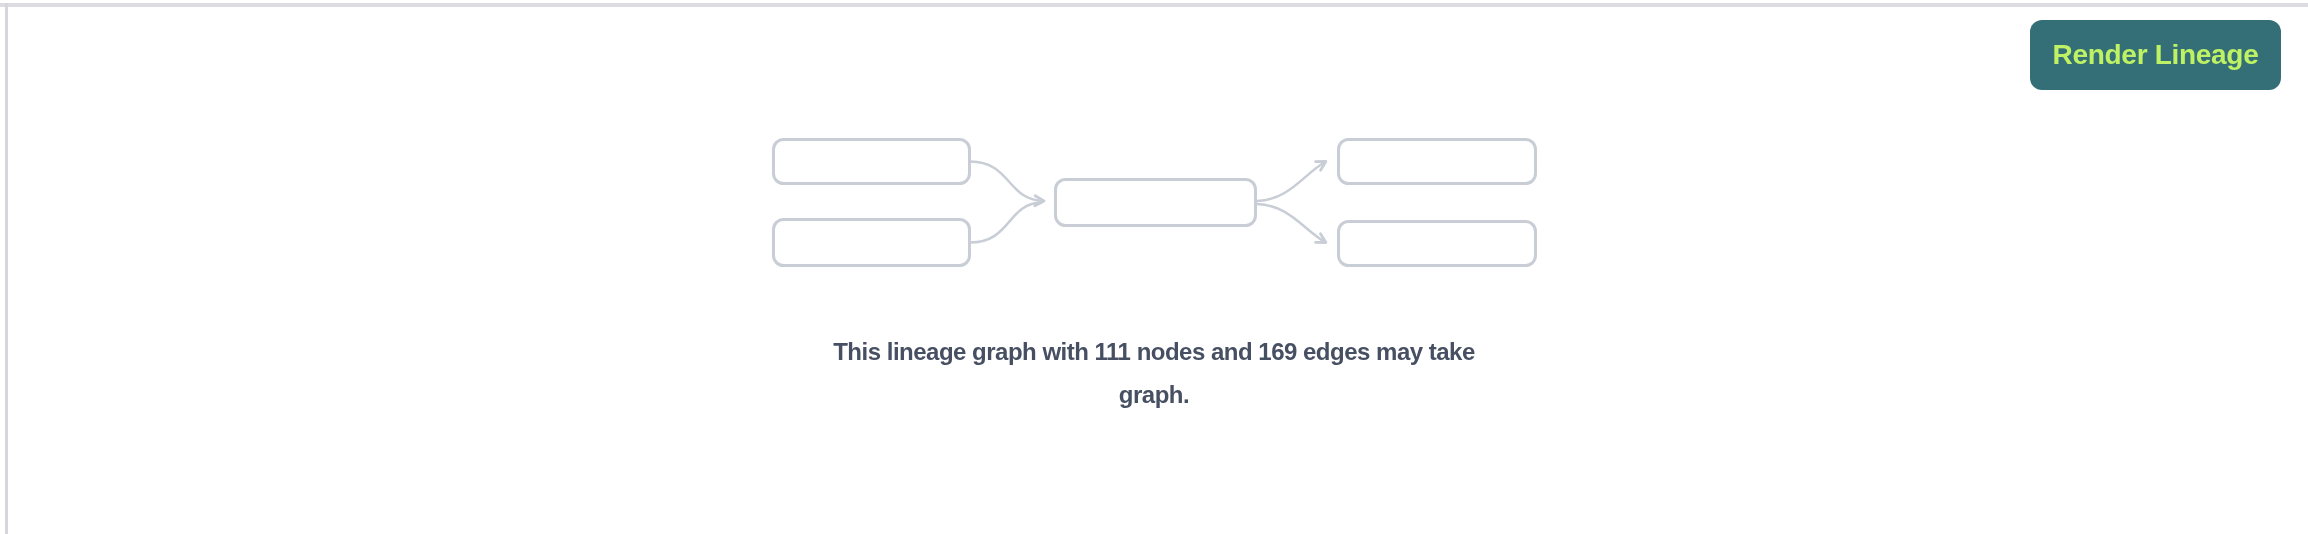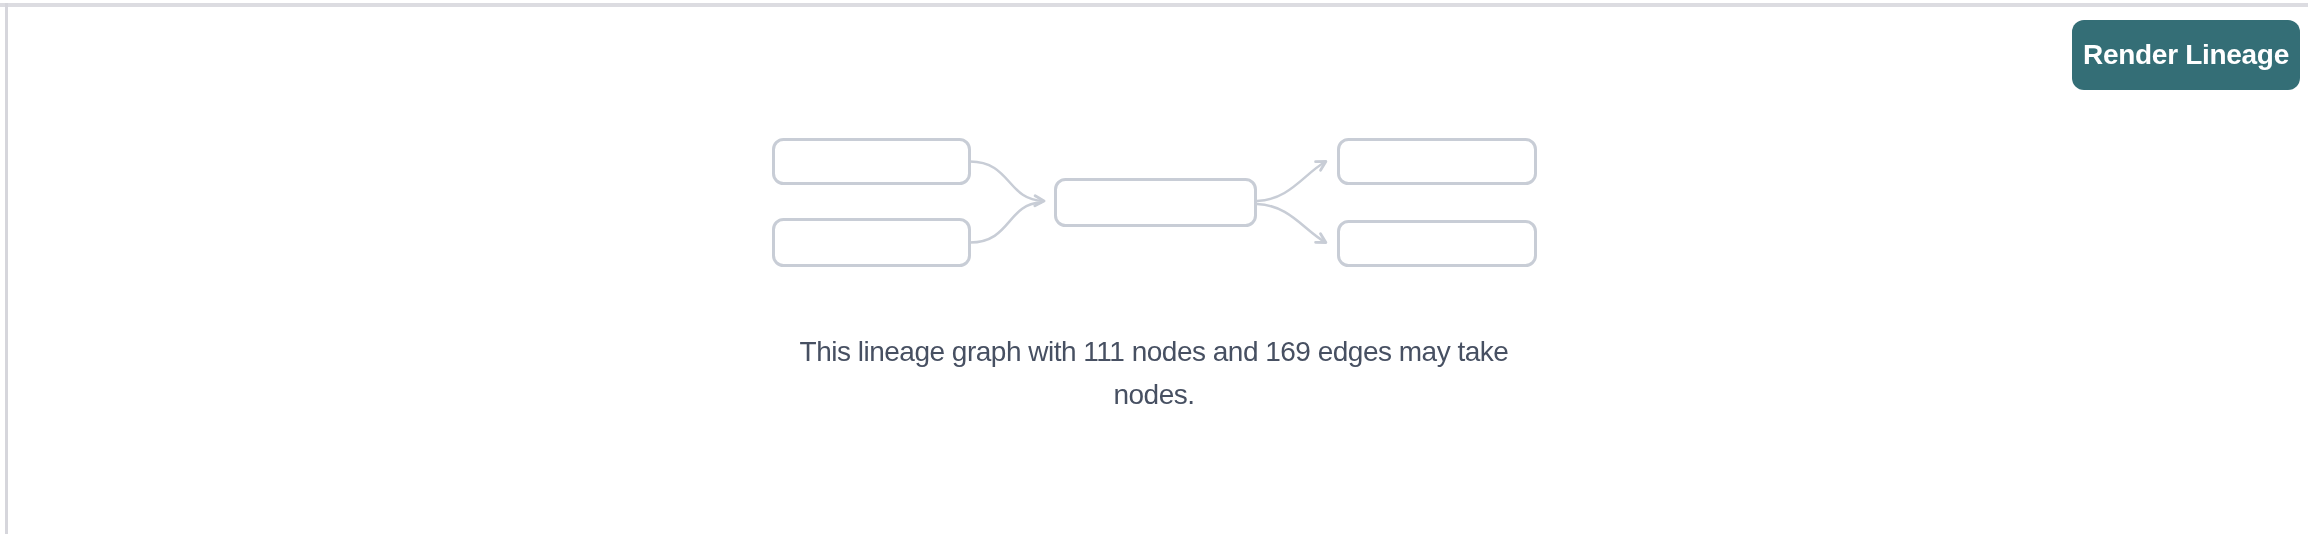--- a/index.html
+++ b/index.html
@@ -27,27 +27,27 @@
     position: absolute;
     top: 3px;
     bottom: 0;
     left: 5px;
     width: 3px;
     background: #d6d6dc;
   }
   .render-btn {
     position: absolute;
     top: 20px;
-    right: 8px;
-    width: 228px;
+    right: 27px;
+    width: 251px;
     height: 70px;
     background: #346E76;
     border: none;
     border-radius: 12px;
-    color: #ffffff;
+    color: #bef264;
     font-family: "Liberation Sans", "DejaVu Sans", sans-serif;
     font-size: 28px;
     font-weight: 700;
     letter-spacing: -0.3px;
     display: flex;
     align-items: center;
     justify-content: center;
     cursor: pointer;
   }
   .diagram {
@@ -68,22 +68,22 @@
     stroke-width: 2.5;
     stroke-linecap: round;
   }
   .warning-text {
     position: absolute;
     top: 330px;
     left: 50%;
     transform: translateX(-50%);
     text-align: center;
     color: #475062;
-    font-size: 28px;
-    font-weight: 400;
+    font-size: 24px;
+    font-weight: 700;
     letter-spacing: -0.5px;
     line-height: 43px;
     white-space: nowrap;
   }
 </style>
 </head>
 <body>
 
 <div class="viewport">
 
@@ -106,16 +106,16 @@
     <rect x="579.5" y="91.5" width="197" height="44" rx="10"></rect>
 
     <path class="edge" d="M 211,31.5 C 252,31.5 248,70 284,71" marker-end="url(#arrow)"></path>
     <path class="edge" d="M 211,112.5 C 252,112.5 248,74 282,72.5"></path>
     <path class="edge" d="M 498,71 C 530,70 545,44 566,32" marker-end="url(#arrow)"></path>
     <path class="edge" d="M 498,74 C 530,75 545,100 566,112" marker-end="url(#arrow)"></path>
   </svg>
 
   <div class="warning-text">
     <div>This lineage graph with 111 nodes and 169 edges may take</div>
-    <div>nodes.</div>
+    <div>graph.</div>
   </div>
 
 </div>
 
 </body></html>

